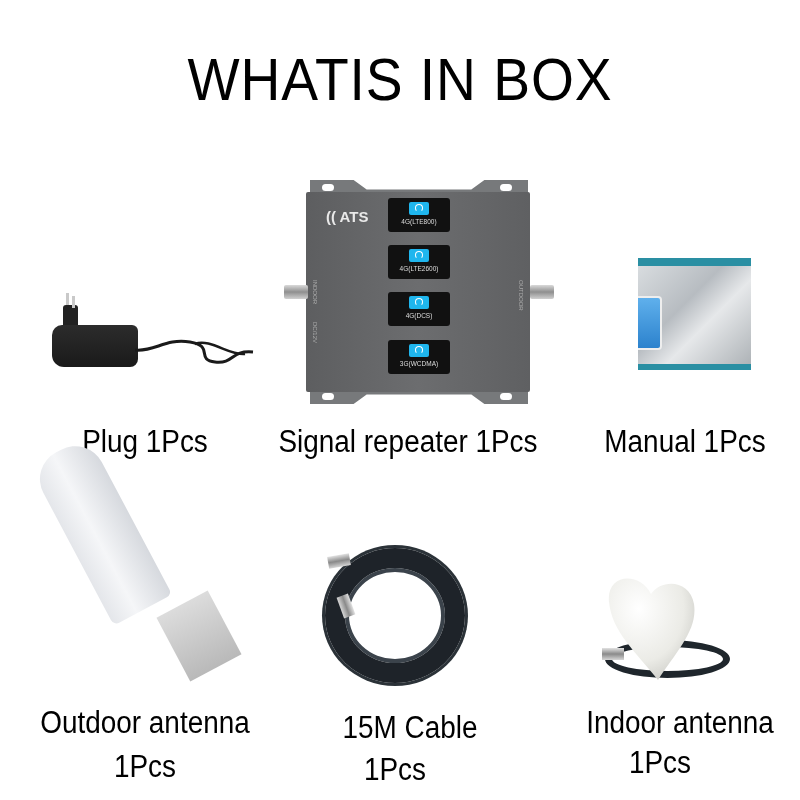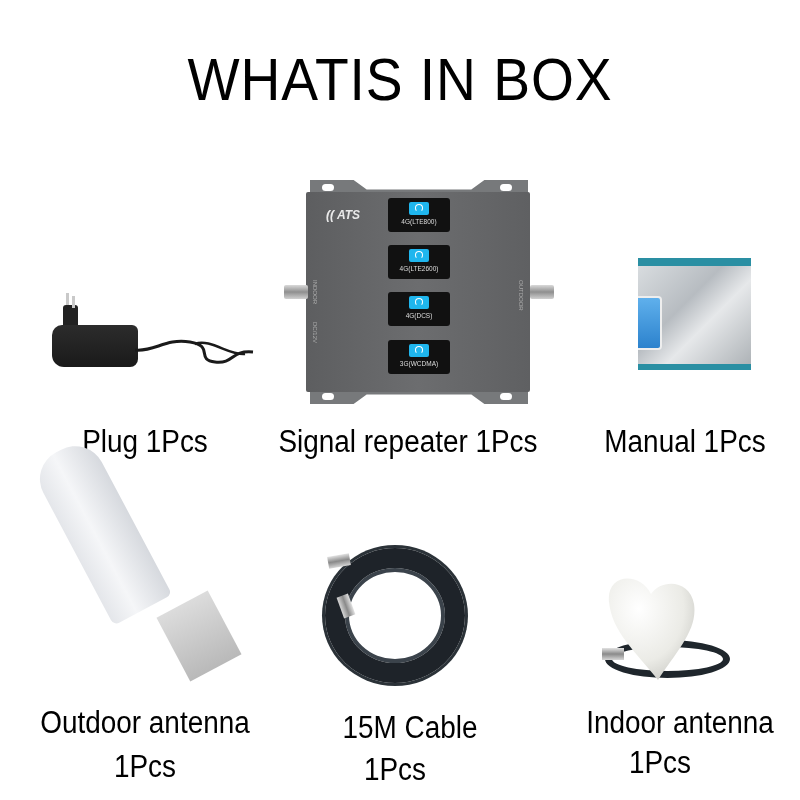--- a/index.html
+++ b/index.html
@@ -14,21 +14,21 @@
       line-height: 80px;
     }
     .label { font-size: 31px; line-height: 40px; white-space: nowrap; text-align: center; transform: scaleX(0.9); transform-origin: center; }
 
     
     .rep-body { left: 306px; top: 192px; width: 224px; height: 200px; background: linear-gradient(90deg,#5d5e60,#6c6d6f 50%,#5f6062); border-radius: 2px; }
     .rep-flange-top { left: 310px; top: 180px; width: 218px; height: 16px; background: #77797b; clip-path: polygon(0 0,20% 0,26% 60%,74% 60%,80% 0,100% 0,100% 100%,0 100%); }
     .rep-flange-bot { left: 310px; top: 388px; width: 218px; height: 16px; background: #77797b; clip-path: polygon(0 0,100% 0,100% 100%,80% 100%,74% 40%,26% 40%,20% 100%,0 100%); }
     .hole { width: 12px; height: 7px; background: #fff; border-radius: 4px; }
     .conn { width: 24px; height: 14px; background: linear-gradient(#d9d9d9,#8f8f8f,#d0d0d0); border-radius: 2px; }
-    .rep-logo { left: 326px; top: 208px; color: #e9e9e9; font-weight: bold; font-style: italic; font-size: 12px; }
+    .rep-logo { left: 326px; top: 208px; color: #e9e9e9; font-weight: bold; font-size: 15px; }
     .band { left: 388px; width: 62px; height: 34px; background: #111; border-radius: 3px; }
     .band .ico { position: absolute; left: 21px; top: 4px; width: 20px; height: 13px; background: #1fb6ee; border-radius: 2px; }
     .band .ico::after { content: ""; position: absolute; left: 6px; top: 2px; width: 6px; height: 6px; border: 1px solid #fff; border-radius: 50%; border-bottom-color: transparent; }
     .band .txt { position: absolute; left: 0; right: 0; top: 20px; color: #ddd; font-size: 6.5px; text-align: center; }
     .side-txt { color: #aaa; font-size: 6px; writing-mode: vertical-rl; }
 
     
     .plug-body { left: 52px; top: 325px; width: 86px; height: 42px; background: linear-gradient(#2c2c2c,#1a1a1a); border-radius: 10px 6px 8px 12px; }
     .plug-head { left: 63px; top: 305px; width: 15px; height: 26px; background: #222; border-radius: 3px; }
     .pin { width: 3px; height: 12px; background: #c9c9c9; }

